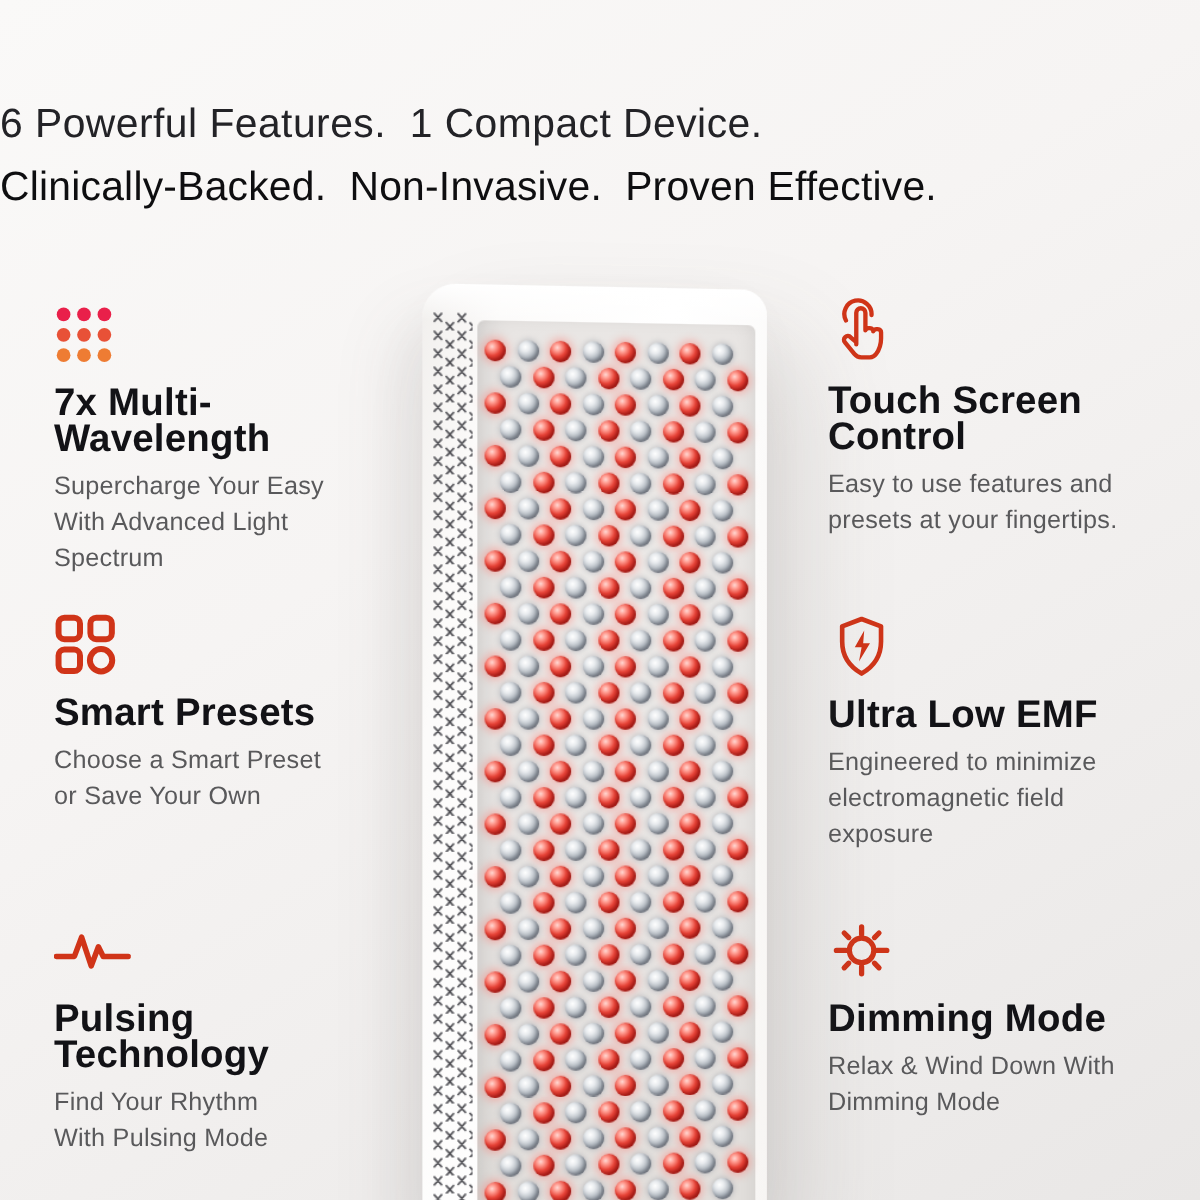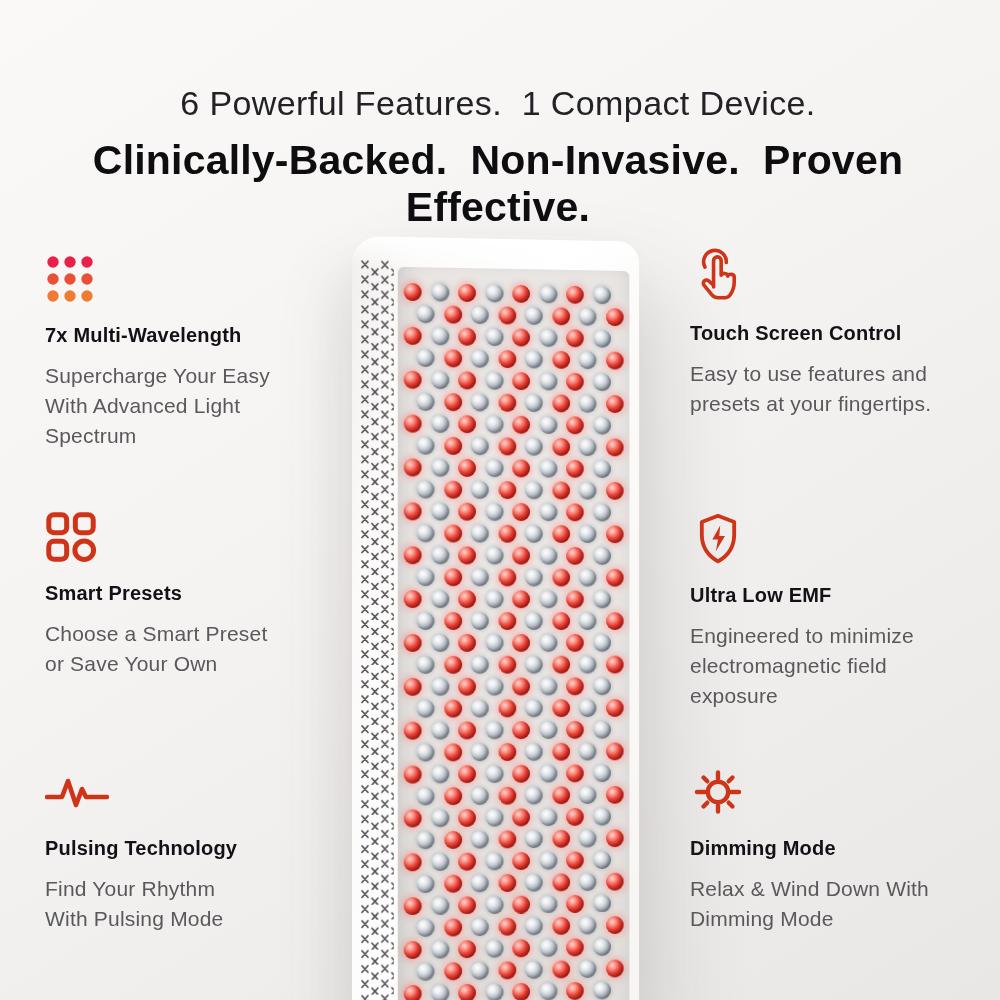--- a/index.html
+++ b/index.html
@@ -6,42 +6,42 @@
   .canvas {
     position: relative;
     width: 1000px;
     height: 1000px;
     overflow: hidden;
     background: linear-gradient(148deg, #faf9f8 0%, #f6f4f3 40%, #eeecEB 78%, #e9e7e6 100%);
     font-family: "Liberation Sans", sans-serif;
   }
 
   
-  .header { position: absolute; top: 84px; left: 0; right: 4px; text-align: center; }
+  .header { position: absolute; top: 84px; left: 0; right: 4px; text-align: left; }
   .title {
     font-size: 34px; font-weight: 400; color: #232327;
     letter-spacing: 0.4px; white-space: pre-wrap;
   }
   .subtitle {
-    margin-top: 14px; font-size: 41px; font-weight: 700; color: #0e0e10;
+    margin-top: 14px; font-size: 34px; font-weight: 400; color: #0e0e10;
     letter-spacing: 0.2px; white-space: pre-wrap;
   }
 
   
   .feature { position: absolute; width: 300px; }
   .f-left-0  { left: 45px;  top: 250px; }
   .f-left-1  { left: 45px;  top: 508px; }
   .f-left-2  { left: 45px;  top: 763px; }
   .f-right-0 { left: 690px; top: 248px; }
   .f-right-1 { left: 690px; top: 510px; }
   .f-right-2 { left: 690px; top: 763px; }
 
   .f-icon { height: 58px; margin-bottom: 12px; display: flex; align-items: center; }
   .f-heading {
-    margin: 0 0 11px 0; font-size: 20px; font-weight: 700;
+    margin: 0 0 11px 0; font-size: 32px; font-weight: 700;
     color: #121216; letter-spacing: 0.2px; line-height: 30px;
   }
   .f-body {
     margin: 0; font-size: 21px; line-height: 30px; color: #59595b;
     letter-spacing: 0.2px; white-space: pre-line;
   }
 
   .acc-s { fill: none; stroke-linecap: round; stroke-linejoin: round; }
 
   

